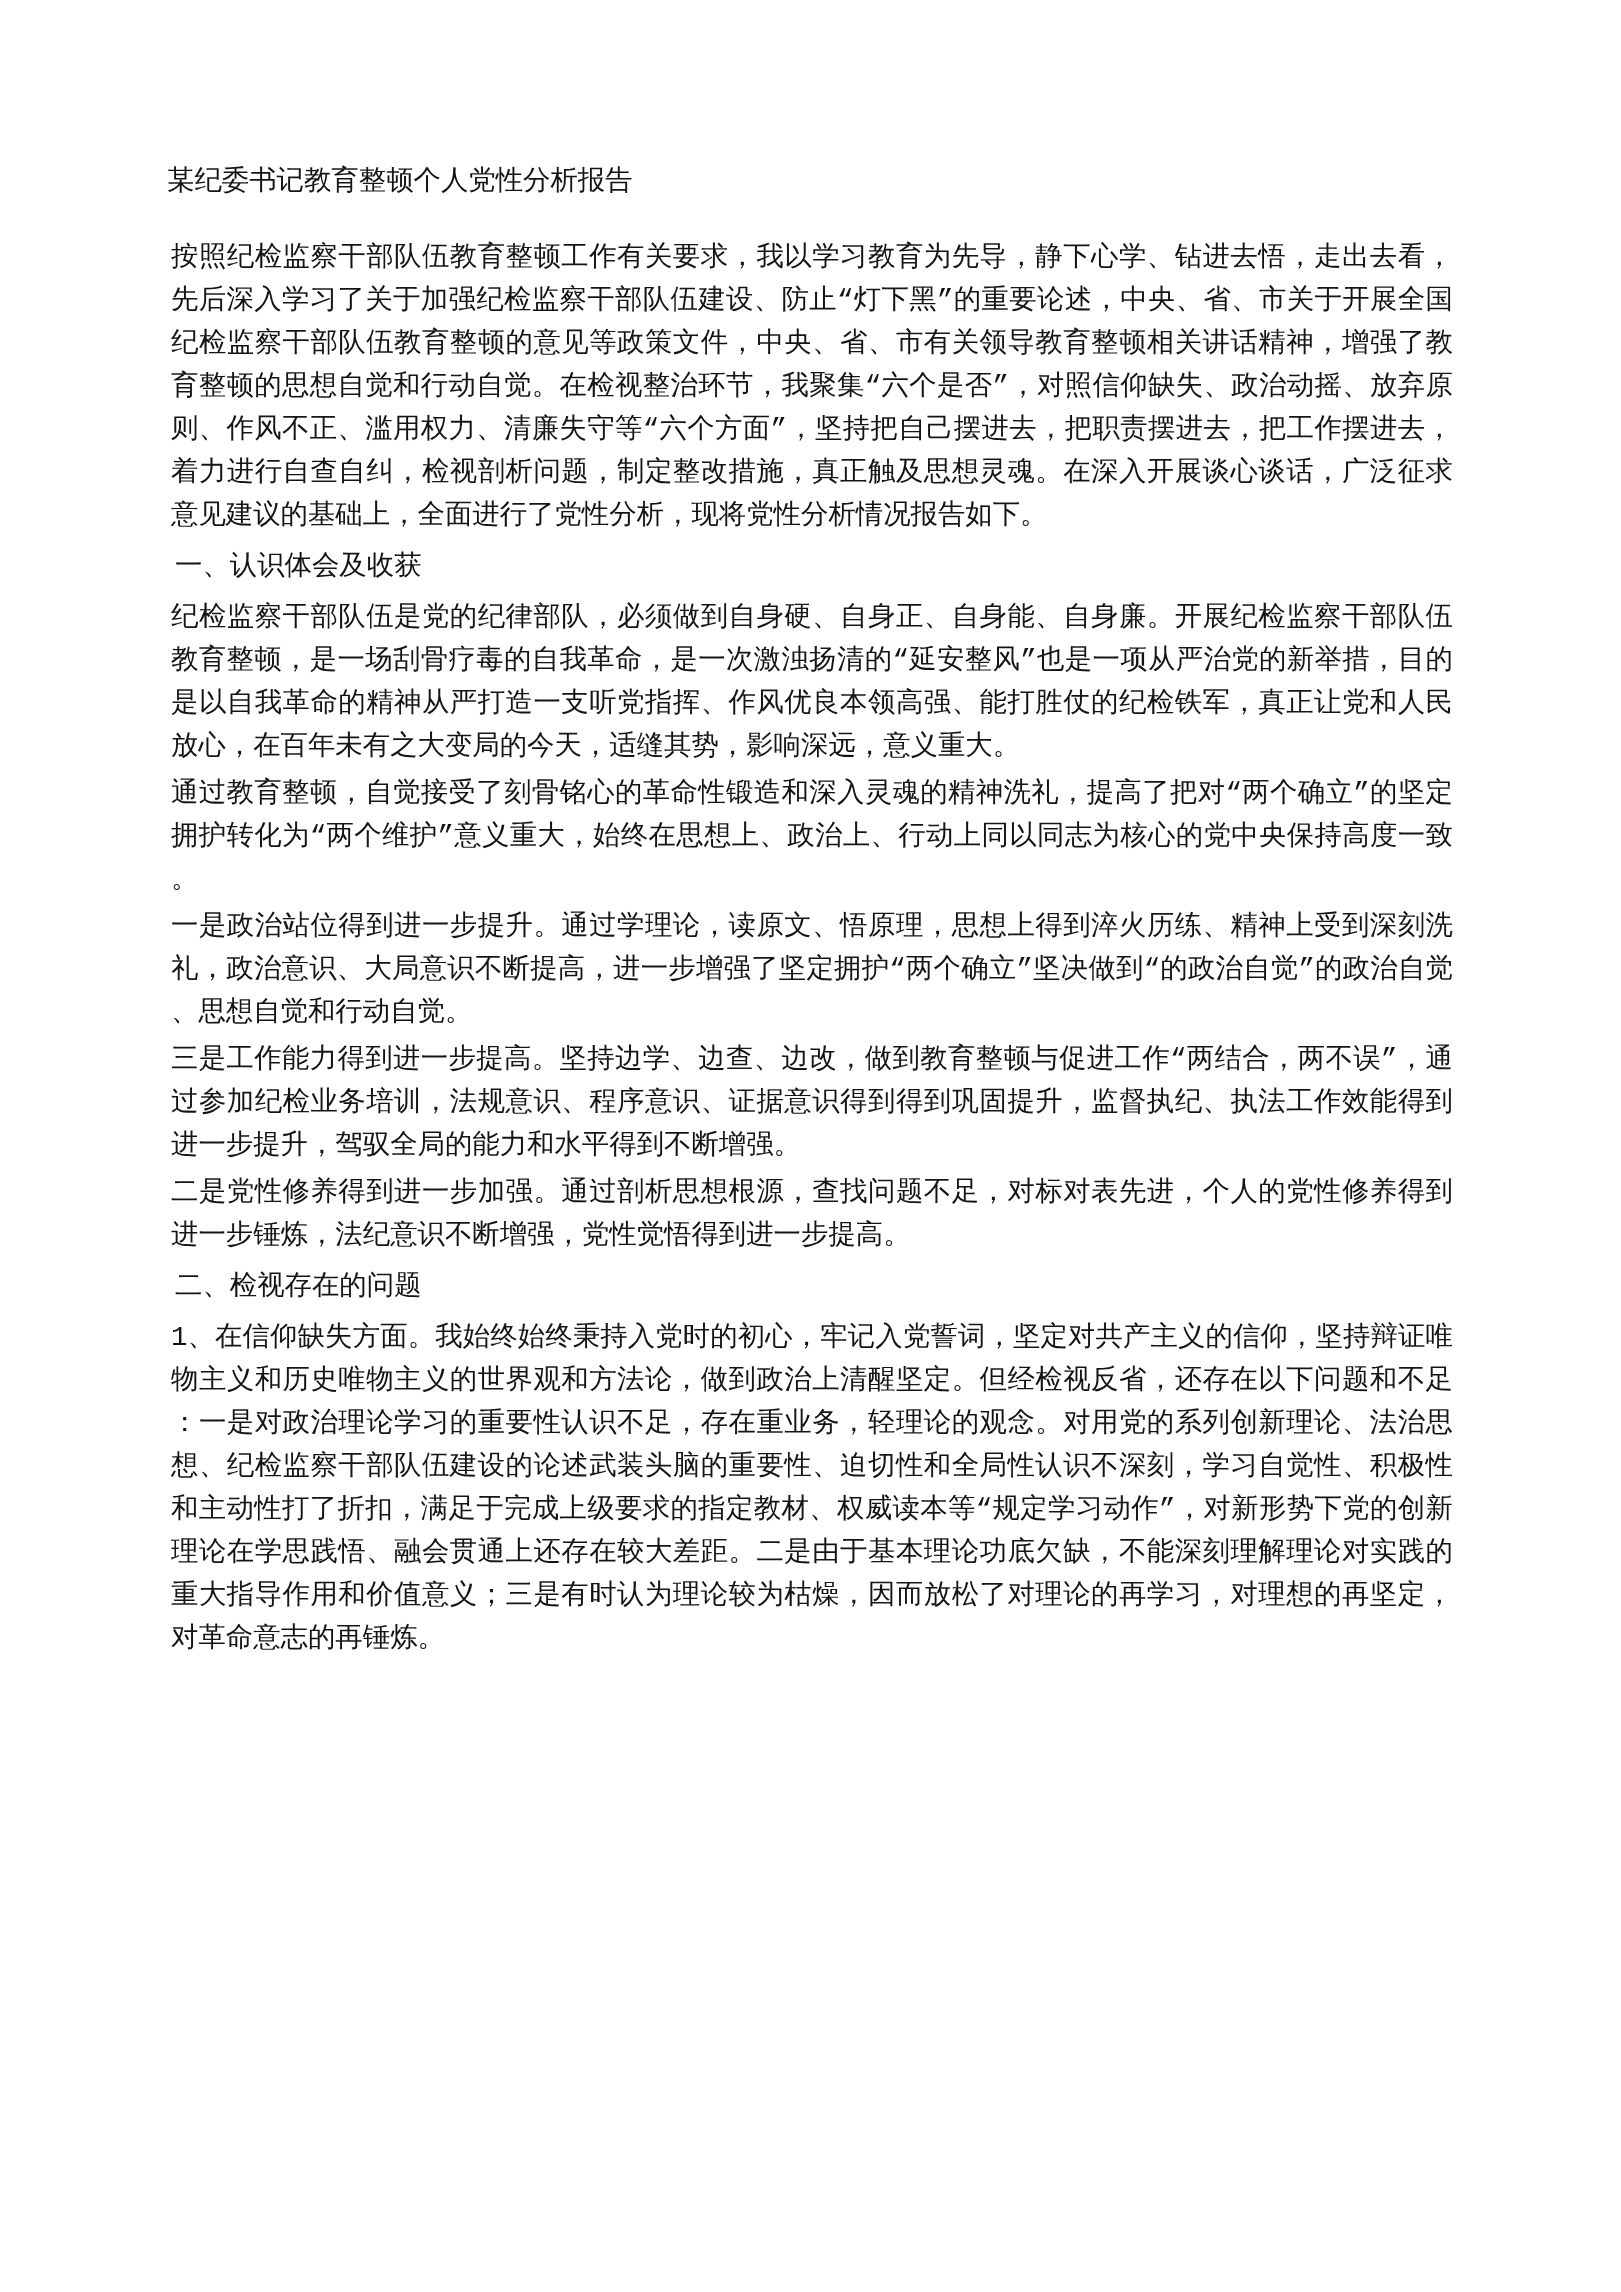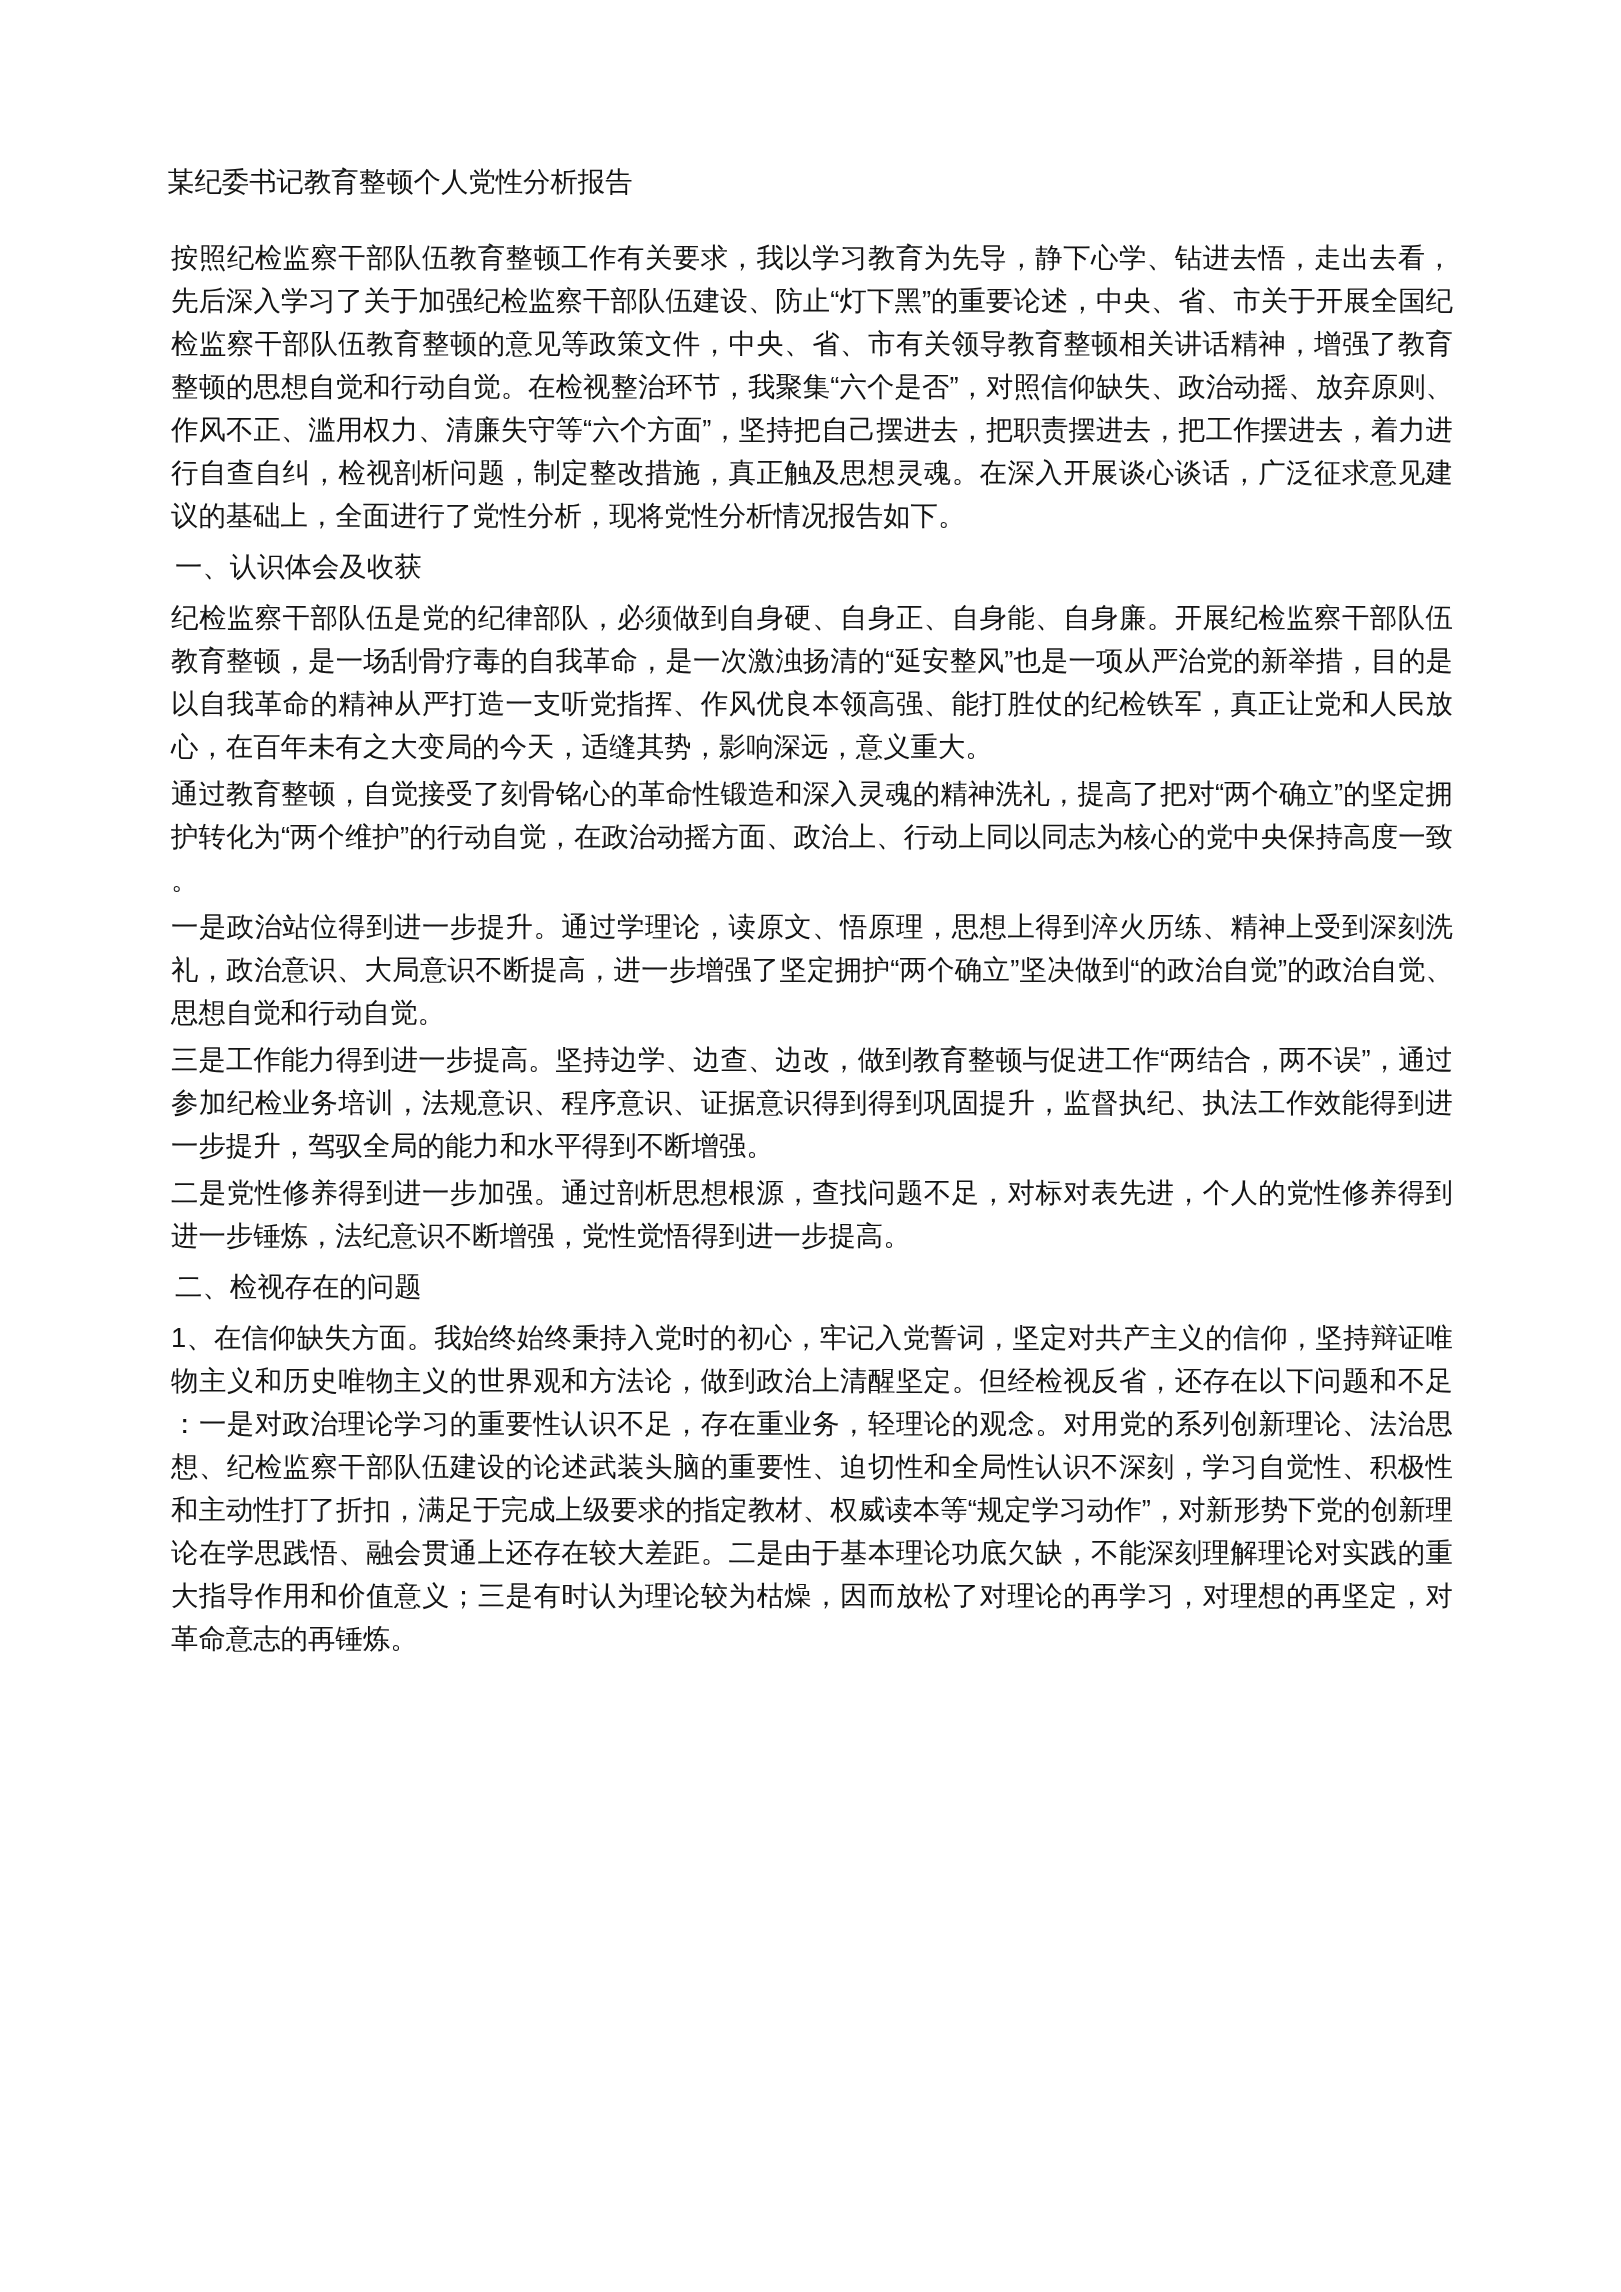--- a/index.html
+++ b/index.html
@@ -6,21 +6,21 @@
   html, body {
     width: 1621px;
     height: 2293px;
     background: #ffffff;
     overflow: hidden;
   }
   .page {
     width: 1621px;
     height: 1980px;
     padding: 160px 164px 0 167px;
-    font-family: Liberation Sans, sans-serif;
+    font-family: Liberation Mono, monospace;
     color: #141414;
     font-size: 27.4px;
     line-height: 43px;
     border-radius: 28px;
   }
   .doc-title {
     font-size: 27.4px;
     font-weight: normal;
     line-height: 43px;
     margin-bottom: 33px;
@@ -43,21 +43,21 @@
 
 <div class="page">
   <h1 class="doc-title">某纪委书记教育整顿个人党性分析报告</h1>
 
   <p class="para">按照纪检监察干部队伍教育整顿工作有关要求，我以学习教育为先导，静下心学、钻进去悟，走出去看，先后深入学习了关于加强纪检监察干部队伍建设、防止“灯下黑”的重要论述，中央、省、市关于开展全国纪检监察干部队伍教育整顿的意见等政策文件，中央、省、市有关领导教育整顿相关讲话精神，增强了教育整顿的思想自觉和行动自觉。在检视整治环节，我聚集“六个是否”，对照信仰缺失、政治动摇、放弃原则、作风不正、滥用权力、清廉失守等“六个方面”，坚持把自己摆进去，把职责摆进去，把工作摆进去，着力进行自查自纠，检视剖析问题，制定整改措施，真正触及思想灵魂。在深入开展谈心谈话，广泛征求意见建议的基础上，全面进行了党性分析，现将党性分析情况报告如下。</p>
 
   <p class="heading">一、认识体会及收获</p>
 
   <p class="para">纪检监察干部队伍是党的纪律部队，必须做到自身硬、自身正、自身能、自身廉。开展纪检监察干部队伍教育整顿，是一场刮骨疗毒的自我革命，是一次激浊扬清的“延安整风”也是一项从严治党的新举措，目的是以自我革命的精神从严打造一支听党指挥、作风优良本领高强、能打胜仗的纪检铁军，真正让党和人民放心，在百年未有之大变局的今天，适缝其势，影响深远，意义重大。</p>
 
-  <p class="para">通过教育整顿，自觉接受了刻骨铭心的革命性锻造和深入灵魂的精神洗礼，提高了把对“两个确立”的坚定拥护转化为“两个维护”的行动自觉，在政治动摇方面、政治上、行动上同以同志为核心的党中央保持高度一致。</p>
+  <p class="para">通过教育整顿，自觉接受了刻骨铭心的革命性锻造和深入灵魂的精神洗礼，提高了把对“两个确立”的坚定拥护转化为“两个维护”意义重大，始终在思想上、政治上、行动上同以同志为核心的党中央保持高度一致。</p>
 
   <p class="para">一是政治站位得到进一步提升。通过学理论，读原文、悟原理，思想上得到淬火历练、精神上受到深刻洗礼，政治意识、大局意识不断提高，进一步增强了坚定拥护“两个确立”坚决做到“的政治自觉”的政治自觉、思想自觉和行动自觉。</p>
 
   <p class="para">三是工作能力得到进一步提高。坚持边学、边查、边改，做到教育整顿与促进工作“两结合，两不误”，通过参加纪检业务培训，法规意识、程序意识、证据意识得到得到巩固提升，监督执纪、执法工作效能得到进一步提升，驾驭全局的能力和水平得到不断增强。</p>
 
   <p class="para">二是党性修养得到进一步加强。通过剖析思想根源，查找问题不足，对标对表先进，个人的党性修养得到进一步锤炼，法纪意识不断增强，党性觉悟得到进一步提高。</p>
 
   <p class="heading">二、检视存在的问题</p>
 
   <p class="para">1、在信仰缺失方面。我始终始终秉持入党时的初心，牢记入党誓词，坚定对共产主义的信仰，坚持辩证唯物主义和历史唯物主义的世界观和方法论，做到政治上清醒坚定。但经检视反省，还存在以下问题和不足：一是对政治理论学习的重要性认识不足，存在重业务，轻理论的观念。对用党的系列创新理论、法治思想、纪检监察干部队伍建设的论述武装头脑的重要性、迫切性和全局性认识不深刻，学习自觉性、积极性和主动性打了折扣，满足于完成上级要求的指定教材、权威读本等“规定学习动作”，对新形势下党的创新理论在学思践悟、融会贯通上还存在较大差距。二是由于基本理论功底欠缺，不能深刻理解理论对实践的重大指导作用和价值意义；三是有时认为理论较为枯燥，因而放松了对理论的再学习，对理想的再坚定，对革命意志的再锤炼。</p>

